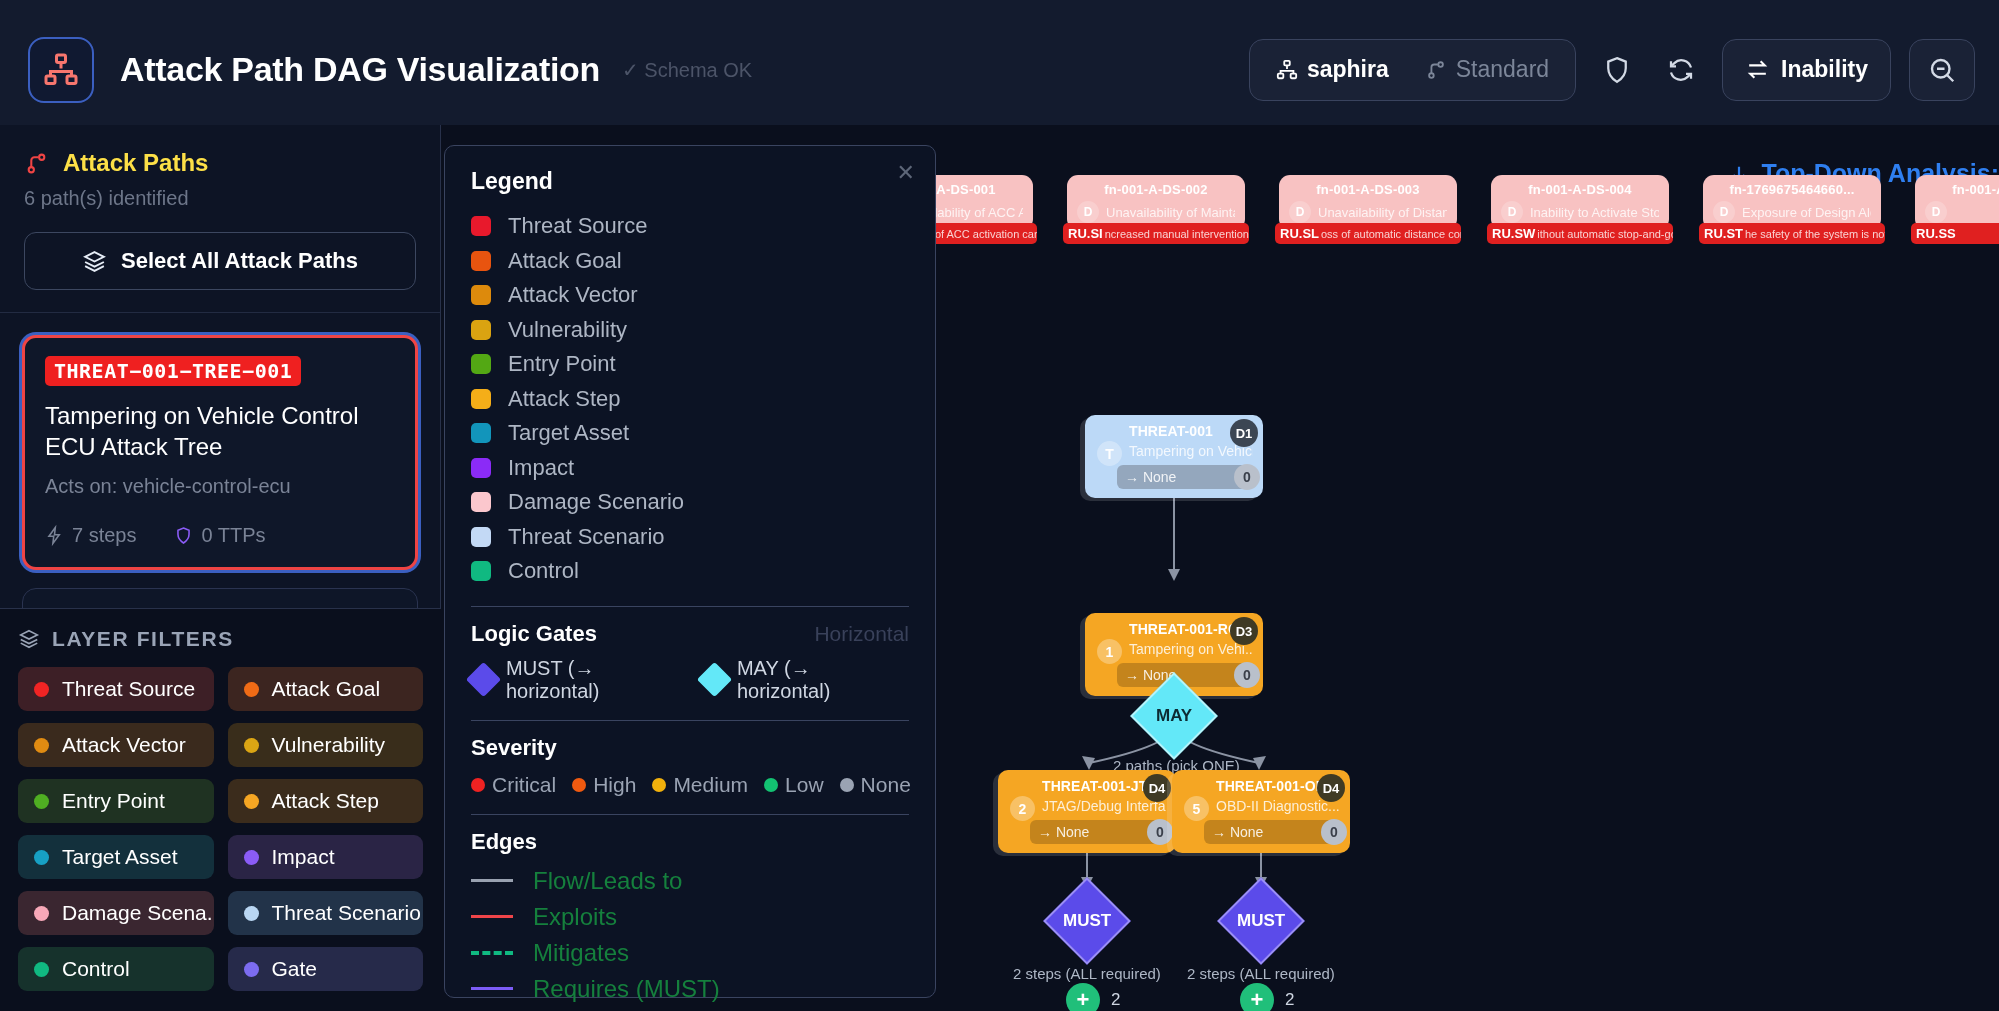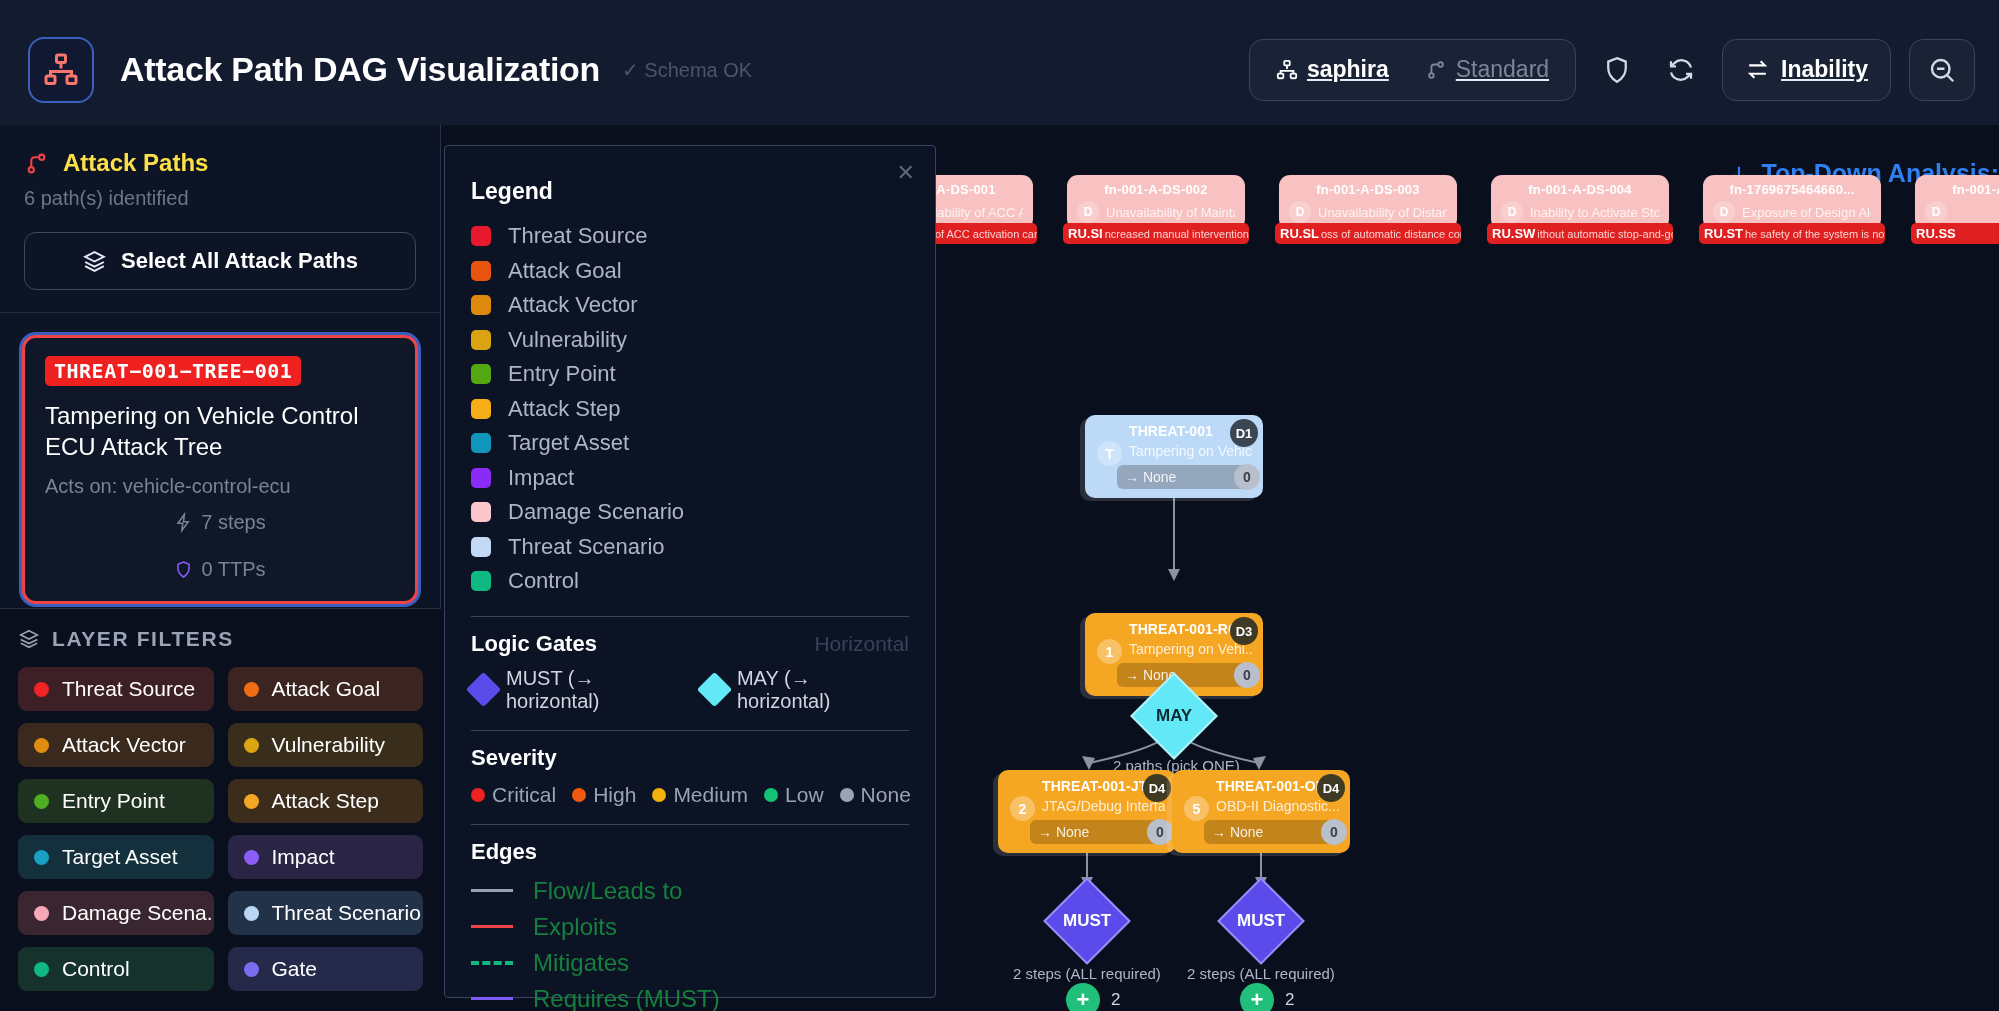--- a/index.html
+++ b/index.html
@@ -26,21 +26,21 @@
     flex: 0 0 auto; margin-left: 4px;
   }
   .app-title {
     font-size: 34px; font-weight: bold; color: #ffffff;
     margin-left: 26px; letter-spacing: -0.3px; white-space: nowrap;
   }
   .schema-ok {
     margin-left: 22px; font-size: 20px; color: #4c5468; white-space: nowrap;
   }
   .header-right {
-    margin-left: auto; display: flex; align-items: center; gap: 18px; text-decoration: underline;
+    margin-left: auto; display: flex; align-items: center; gap: 18px;
   }
   .seg-group {
     display: flex; align-items: center; gap: 4px;
     border: 1px solid #39435e; border-radius: 14px;
     background: #1a2236; padding: 7px 10px; height: 62px;
   }
   .seg {
     display: flex; align-items: center; gap: 9px;
     padding: 9px 16px; border-radius: 10px; font-size: 23px; white-space: nowrap;
   }
@@ -90,21 +90,21 @@
   .path-card.selected .path-id {
     background: #ef2020; color: #fff; padding: 3px 9px; border-radius: 5px;
     display: inline-block; font-weight: bold;
   }
   .path-id {
     font-family: "DejaVu Sans Mono", monospace; font-size: 20px; color: #c4cbda;
     letter-spacing: 0.5px;
   }
   .path-name { font-size: 24px; font-weight: normal; color: #fff; margin-top: 14px; line-height: 1.3; }
   .path-acts { font-size: 20px; color: #7a8396; margin-top: 13px; }
-  .path-meta { display: flex; align-items: center; gap: 24px; margin-top: 13px; font-size: 20px; color: #7a8396; flex-direction: column; }
+  .path-meta { display: flex; align-items: center; gap: 38px; margin-top: 26px; font-size: 20px; color: #7a8396; }
   .path-meta span.mi { display: flex; align-items: center; gap: 8px; }
 
   
   .layer-filters {
     position: absolute; left: 0; bottom: 0; width: 441px;
     background: #0a0f1d; border-top: 1px solid #28314a;
     padding: 18px 18px 20px 18px;
   }
   .lf-head {
     display: flex; align-items: center; gap: 12px;
@@ -207,22 +207,22 @@
   .expand-btn {
     width: 34px; height: 34px; border-radius: 50%; background: #20bf7a;
     color: #fff; font-size: 22px; font-weight: bold;
     display: flex; align-items: center; justify-content: center;
   }
   .expand-cnt { font-size: 17px; color: #cfd6e2; }
 
   
   .legend {
     position: absolute; left: 444px; top: 145px; width: 492px; height: 853px;
-    background: #0c1324; border: 1px solid #3a4460; border-radius: 4px;
-    padding: 32px 26px; z-index: 20;
+    background: #0c1324; border: 1px solid #3a4460; border-radius: 10px;
+    padding: 22px 26px; z-index: 20;
   }
   .lg-title { font-size: 23px; font-weight: bold; color: #ffffff; margin-bottom: 14px; }
   .lg-row { display: flex; align-items: center; gap: 17px; height: 34.5px; }
   .lg-sw { width: 20px; height: 20px; border-radius: 5px; flex: 0 0 auto; }
   .lg-txt { font-size: 22px; color: #aeb6c4; }
   .lg-hr { border-top: 1px solid #3a4460; margin: 17px 0 14px 0; }
   .lg-sect-head { display: flex; align-items: baseline; justify-content: space-between; }
   .lg-sect { font-size: 22px; font-weight: bold; color: #fff; }
   .lg-sect-aux { font-size: 21px; color: #39415a; }
   .gates-row { display: flex; align-items: center; gap: 10px; margin-top: 10px; }

